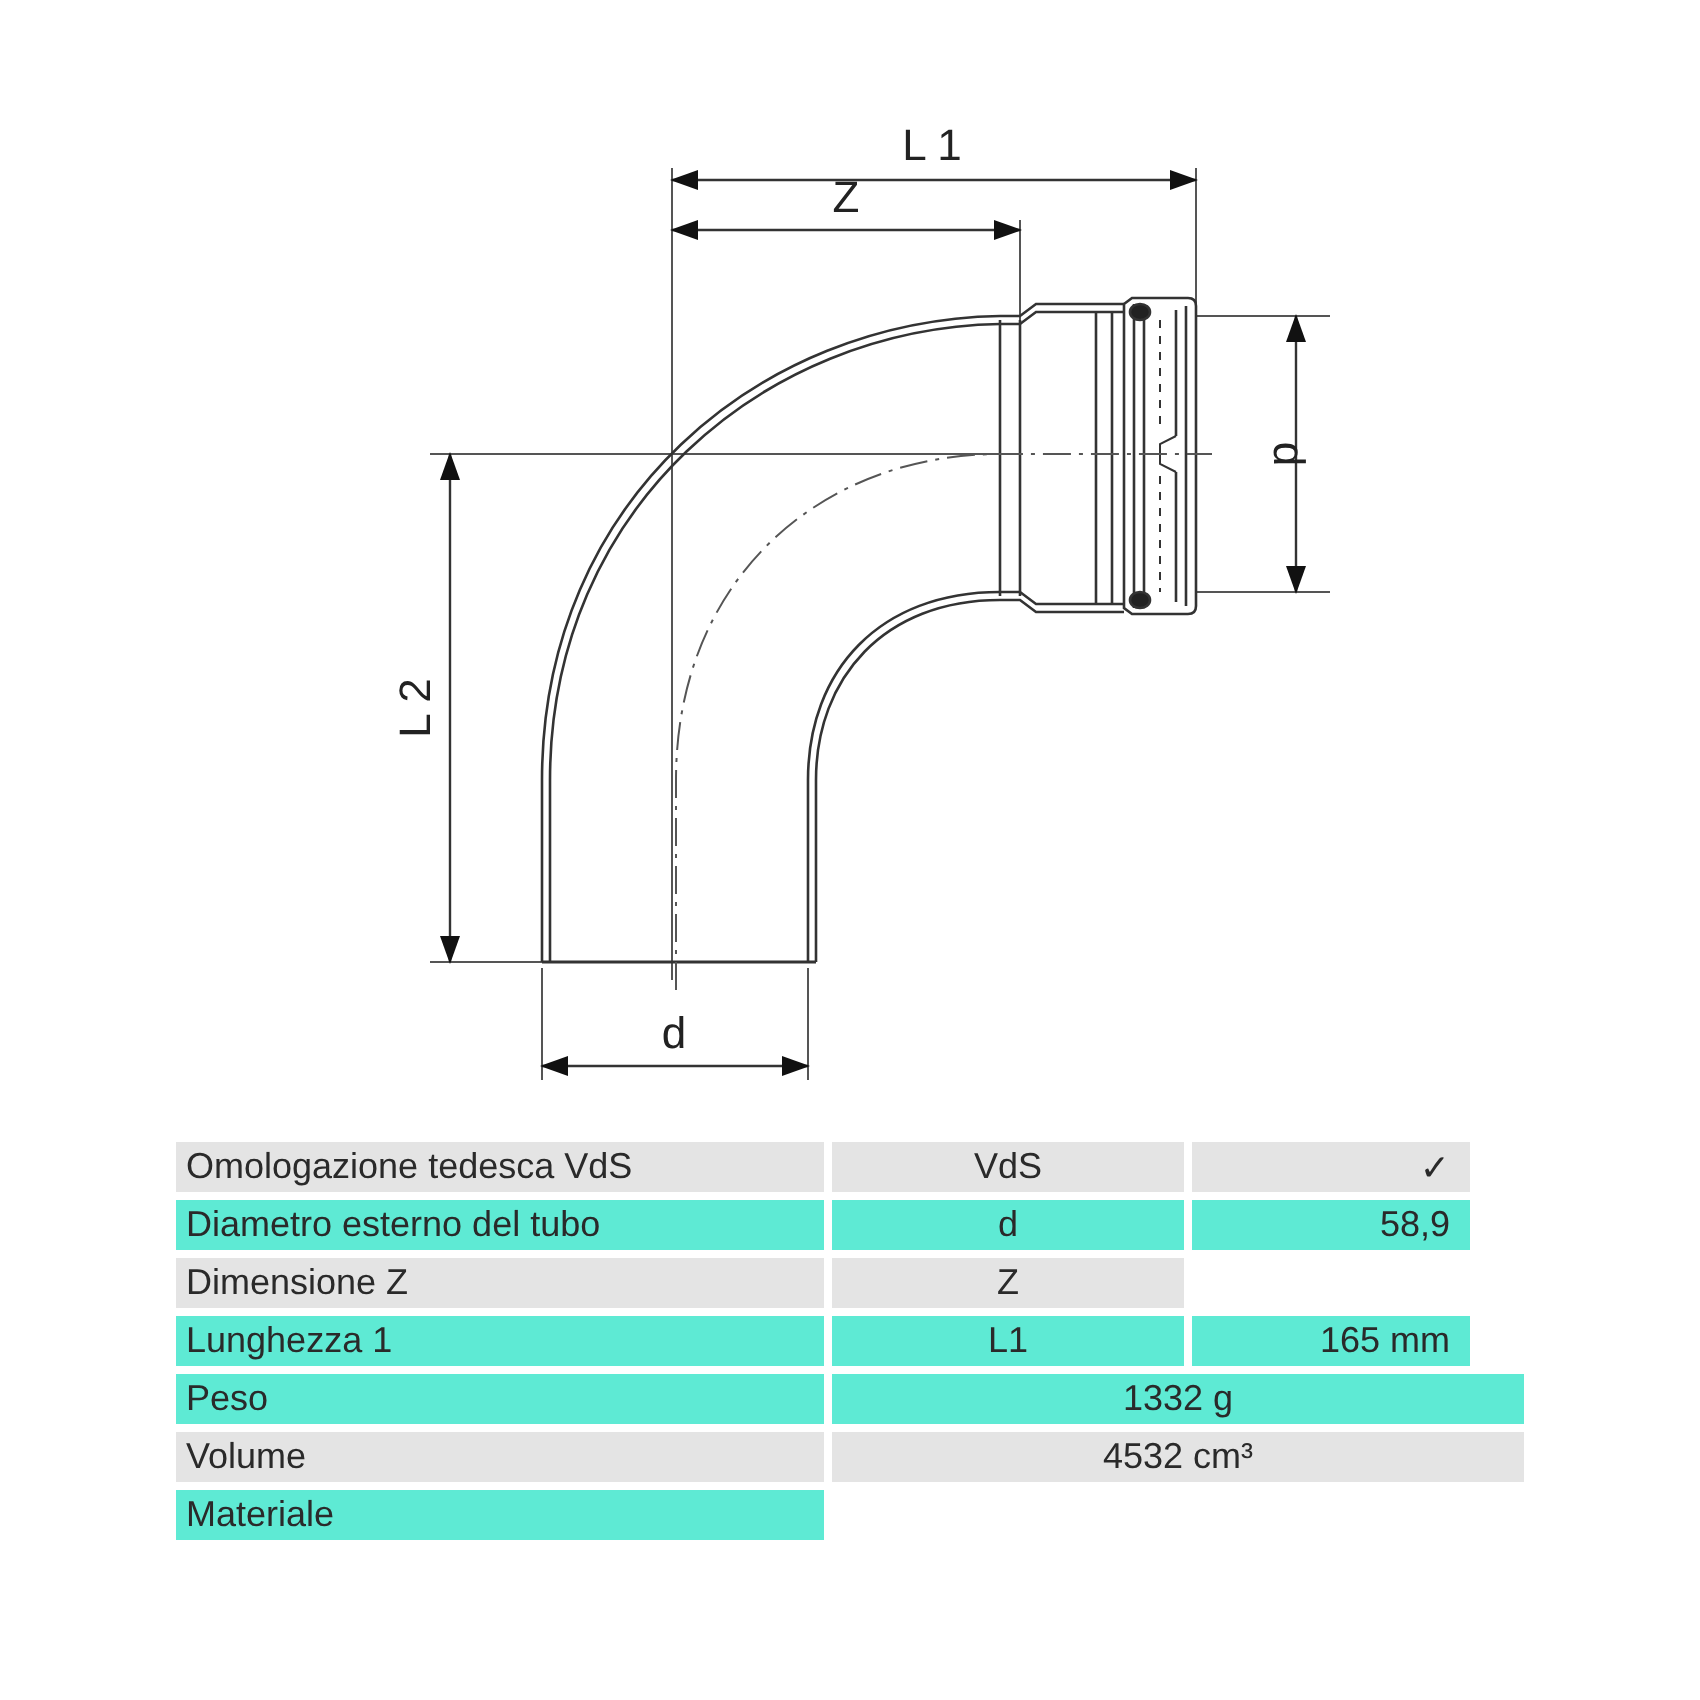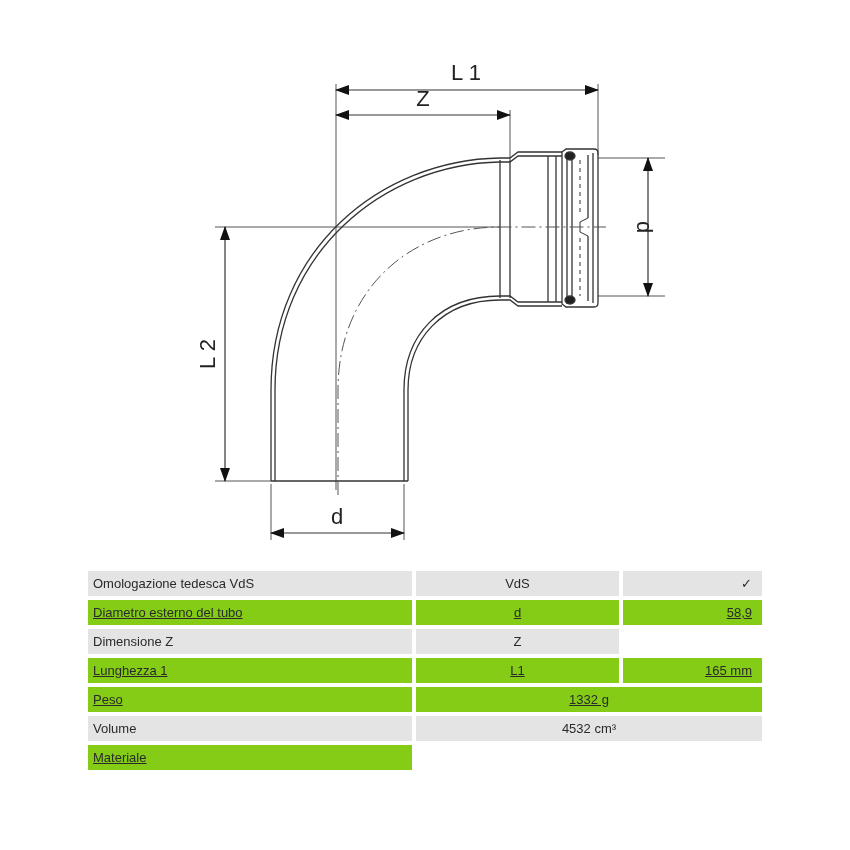--- a/index.html
+++ b/index.html
@@ -2,25 +2,25 @@
 <html><head>
   <meta charset="utf-8">
   <style>
     html, body { margin: 0; padding: 0; background: #ffffff; }
     body { width: 850px; height: 850px; position: relative; overflow: hidden;
            font-family: "Liberation Sans", sans-serif; color: #222; }
     #drawing { position: absolute; left: 0; top: 0; width: 850px; height: 560px; }
     .dim-label { font-family: "Liberation Sans", sans-serif; font-size: 22px; fill: #222; }
     #spec-table { position: absolute; left: 88px; top: 571px; width: 674px; }
     .row { display: flex; height: 25px; margin-bottom: 4px; }
-    .row .cell { display: flex; align-items: center; font-size: 13px; color: #2a2a2a; box-sizing: border-box; }
+    .row .cell { display: flex; align-items: center; font-size: 18px; color: #2a2a2a; box-sizing: border-box; }
     .row.dark .cell { background: #e4e4e4; }
-    .row.light .cell { background: #84cc16; text-decoration: underline; }
+    .row.light .cell { background: #5eead4; }
     .c1 { width: 324px; padding-left: 5px; margin-right: 4px; }
-    .c2 { width: 203px; justify-content: center; margin-right: 4px; }
+    .c2 { width: 176px; justify-content: center; margin-right: 4px; }
     .c3 { width: 139px; justify-content: flex-end; padding-right: 10px; }
     .c23 { width: 346px; justify-content: center; }
   </style>
 </head>
 <body>
 
 <svg id="drawing" viewBox="0 0 850 560" xmlns="http://www.w3.org/2000/svg">
   <defs>
     <marker id="arr" markerWidth="14" markerHeight="10" refX="13" refY="5" orient="auto" markerUnits="userSpaceOnUse">
       <path d="M0,0 L14,5 L0,10 Z" fill="#111"></path>

